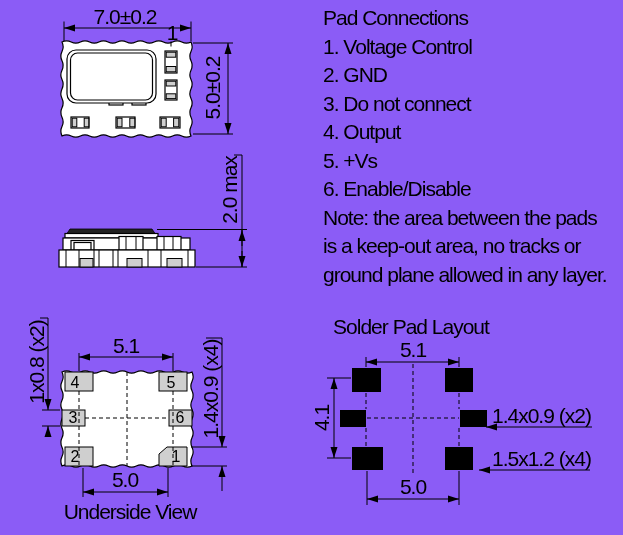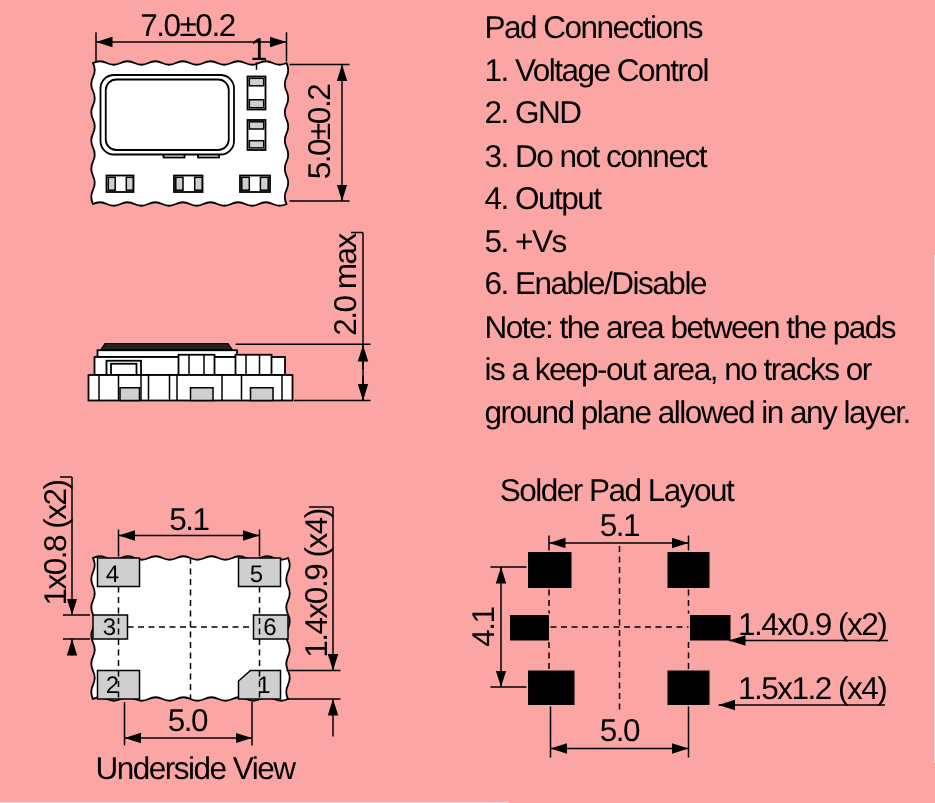--- a/index.html
+++ b/index.html
@@ -1,16 +1,16 @@
 <!DOCTYPE html>
 <html><head>
 <meta charset="utf-8">
 <style>
   html,body{margin:0;padding:0;background:#fff;}
-  .stage{position:relative;width:623px;height:535px;background:#fca5a5;overflow:hidden;
+  .stage{position:relative;width:623px;height:535px;background:#8b5cf6;overflow:hidden;
          font-family:"Liberation Sans",sans-serif;}
   svg{display:block;}
   svg text{font-family:"Liberation Sans",sans-serif;font-size:21px;letter-spacing:-1px;fill:#000;}
   svg text.padnum{font-size:16px;letter-spacing:0;}
   .s{stroke:#000;stroke-width:1.2;fill:#fff;}
   .gp{stroke:#000;stroke-width:1;}
   .l{stroke:#000;stroke-width:1;fill:none;}
   .d{stroke:#000;stroke-width:1;fill:none;stroke-dasharray:4 3;}
   .dk{stroke:#000;stroke-width:.8;}
 </style>

